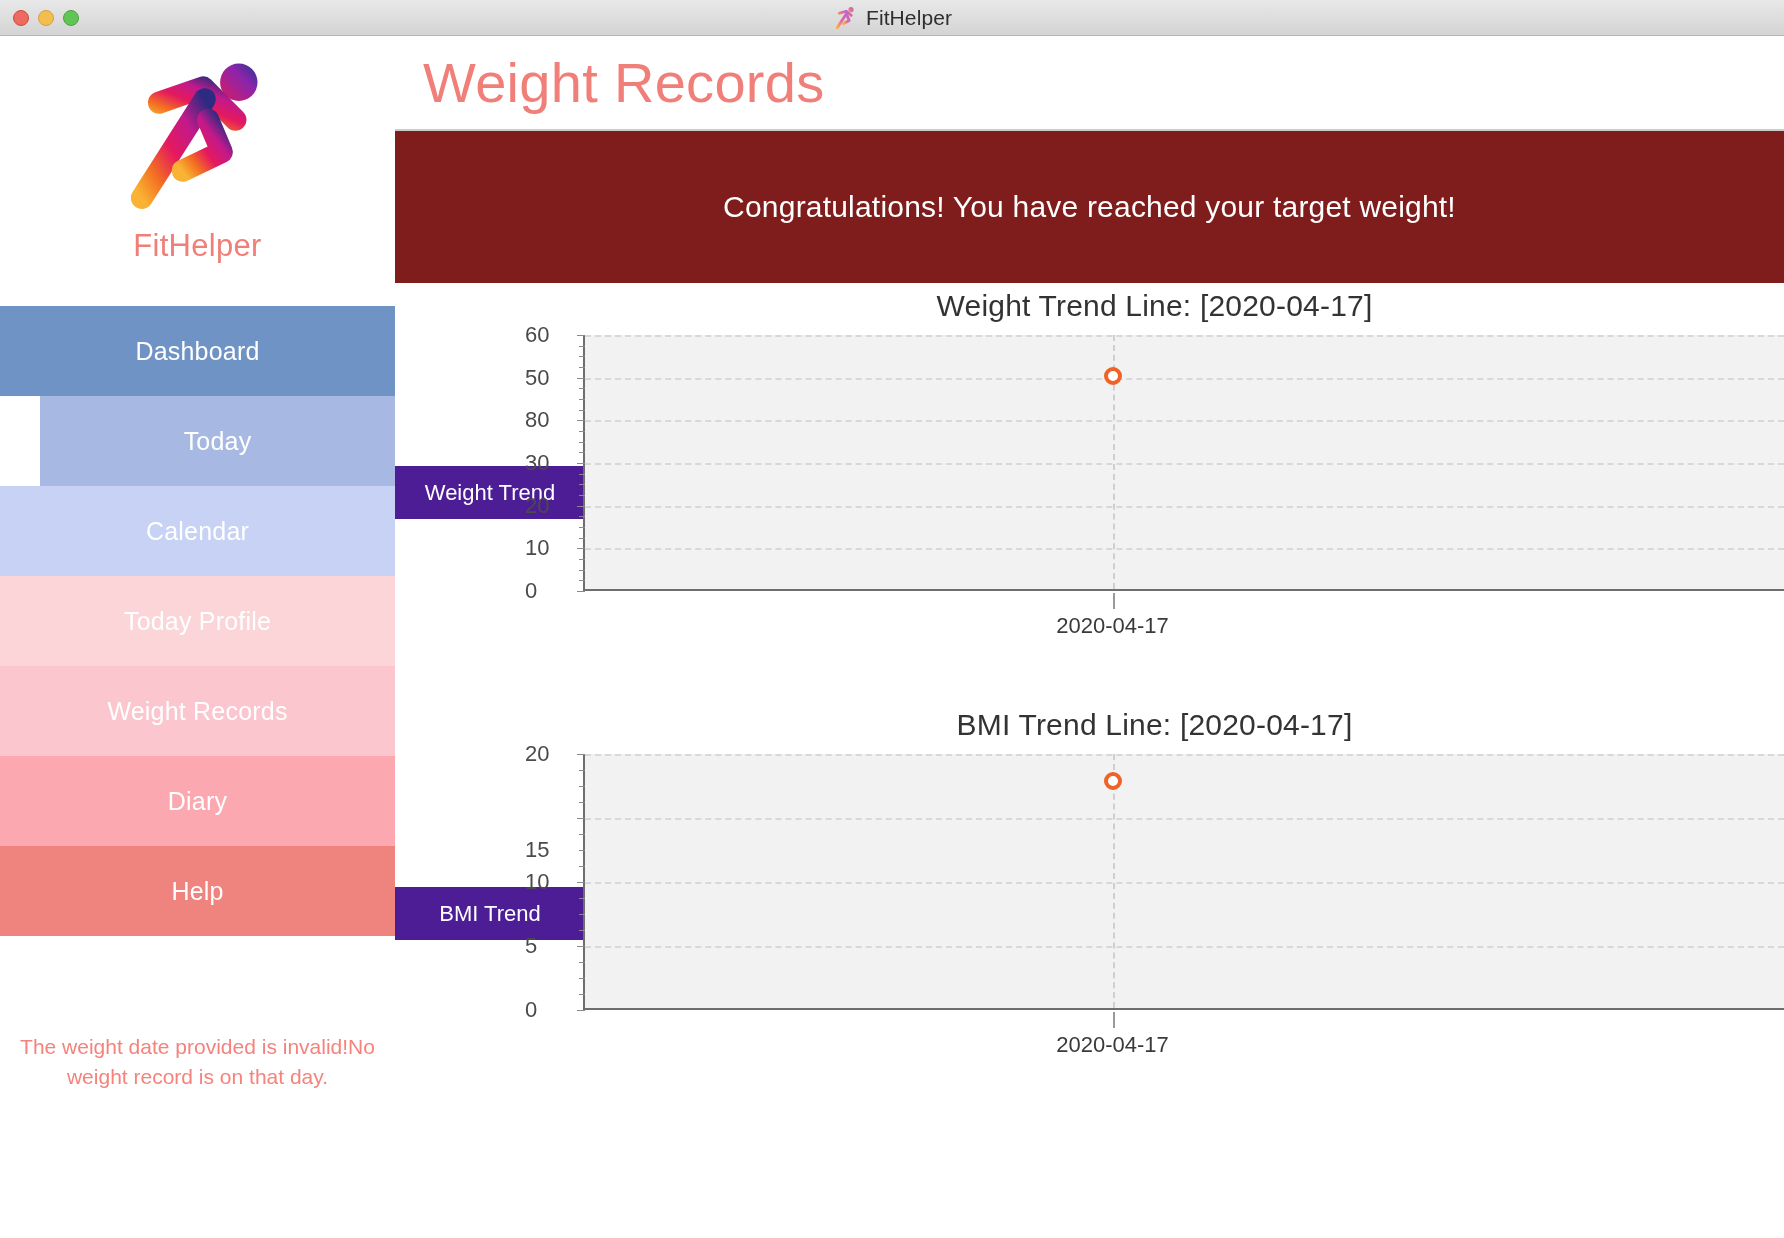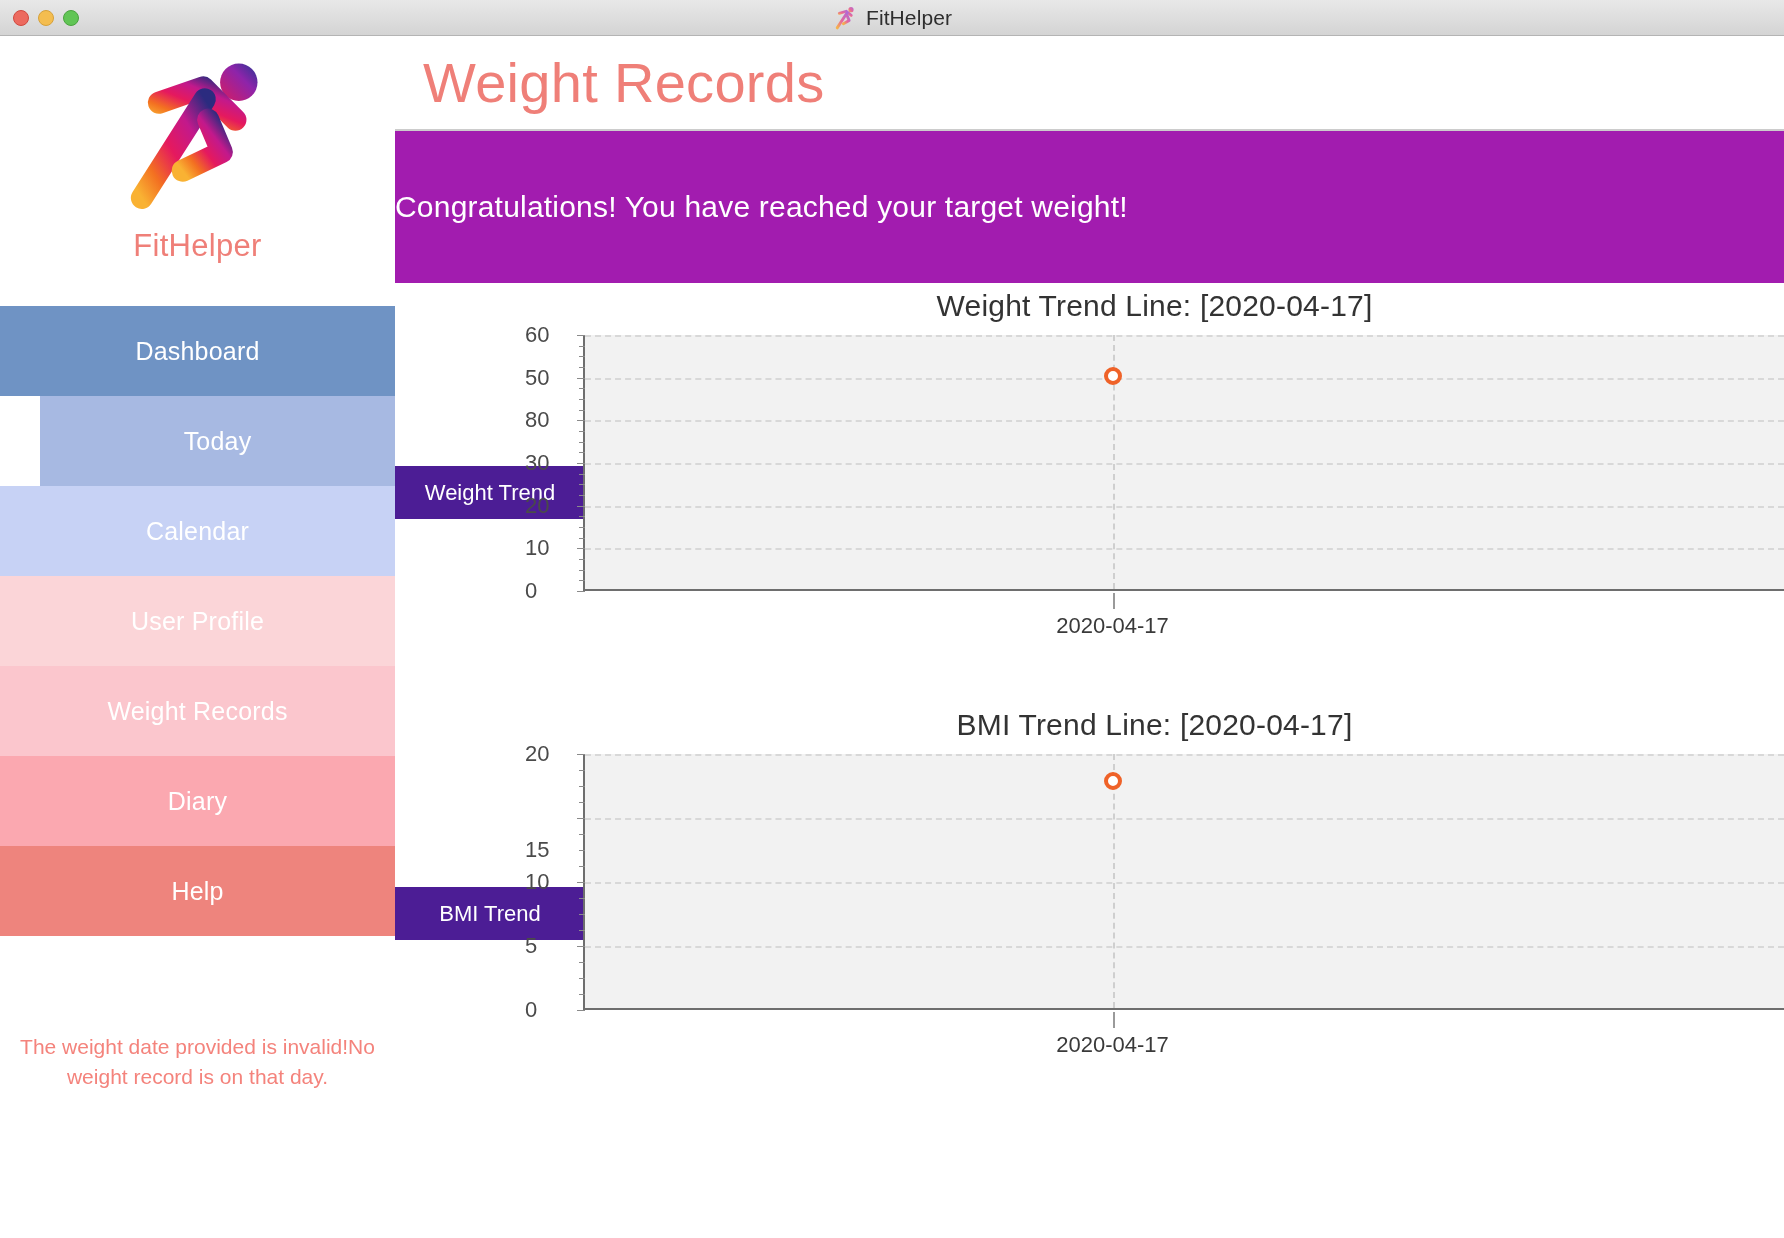--- a/index.html
+++ b/index.html
@@ -81,22 +81,22 @@
     margin: 14px 0 0 28px;
     font-size: 56px; font-weight: 400;
     color: #ef7f78; letter-spacing: .3px;
   }
   #title-rule {
     margin: 14px 0 0 0;
     height: 2px; background: #cccccc;
   }
   #banner {
     height: 152px;
-    background: #a21caf;
-    display: flex; align-items: center; justify-content: flex-start;
+    background: #7f1d1d;
+    display: flex; align-items: center; justify-content: center;
   }
   #banner-text {
     color: #ffffff; font-size: 30px; letter-spacing: .2px;
   }
 
   
   #charts-wrap {
     position: relative;
     height: 858px;
   }
@@ -255,21 +255,21 @@
     <div class="nav-item" style="background: rgb(111, 147, 196);">
       <span>Dashboard</span>
     </div>
     <div class="nav-item" style="background: rgb(167, 185, 226); margin-left: 40px;">
       <span>Today</span>
     </div>
     <div class="nav-item" style="background: rgb(199, 210, 245);">
       <span>Calendar</span>
     </div>
     <div class="nav-item" style="background: rgb(251, 213, 216);">
-      <span>User Profile</span>
+      <span>Today Profile</span>
     </div>
     <div class="nav-item" style="background: rgb(251, 198, 205);">
       <span>Weight Records</span>
     </div>
     <div class="nav-item" style="background: rgb(251, 168, 176);">
       <span>Diary</span>
     </div>
     <div class="nav-item" style="background: rgb(238, 132, 125);">
       <span>Help</span>
     </div>

